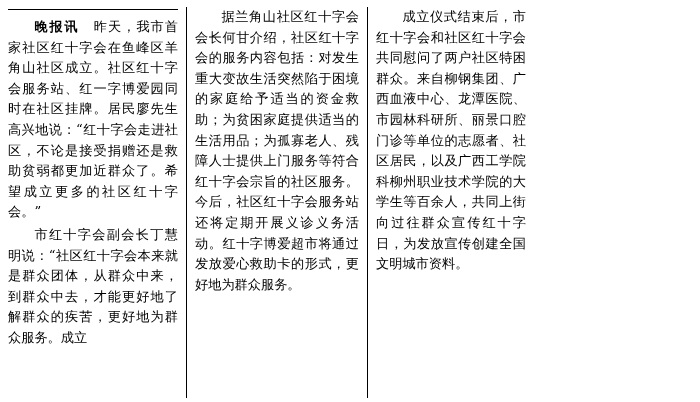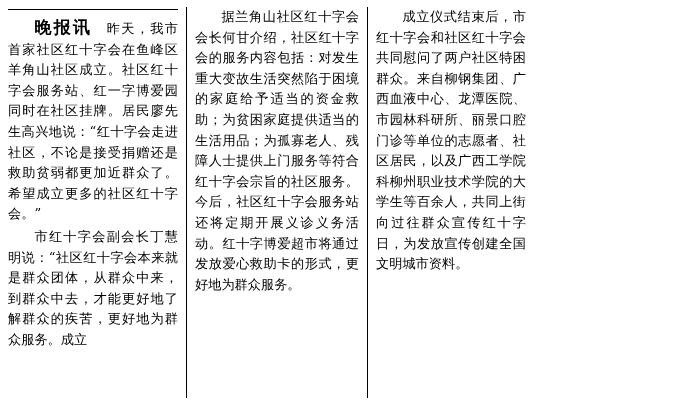--- a/index.html
+++ b/index.html
@@ -72,21 +72,21 @@
     margin: 0 0 2px 0;
     font-size: 13.2px;
     line-height: 20.6px;
     text-align: justify;
     text-justify: inter-ideograph;
     letter-spacing: 0px;
   }
   p.indent { text-indent: 2em; }
   .lead {
     font-weight: bold;
-    font-size: 17px;
+    font-size: 13px;
     letter-spacing: 1px;
     margin-top: 32px;
   }
   .col-1 p.para:first-of-type { text-indent: 2em; }
   .col-2 .inner, .col-3 .inner, .col-4 .inner { padding-top: 1px; }
 </style>
 </head>
 <body>
 
 <div class="page">

